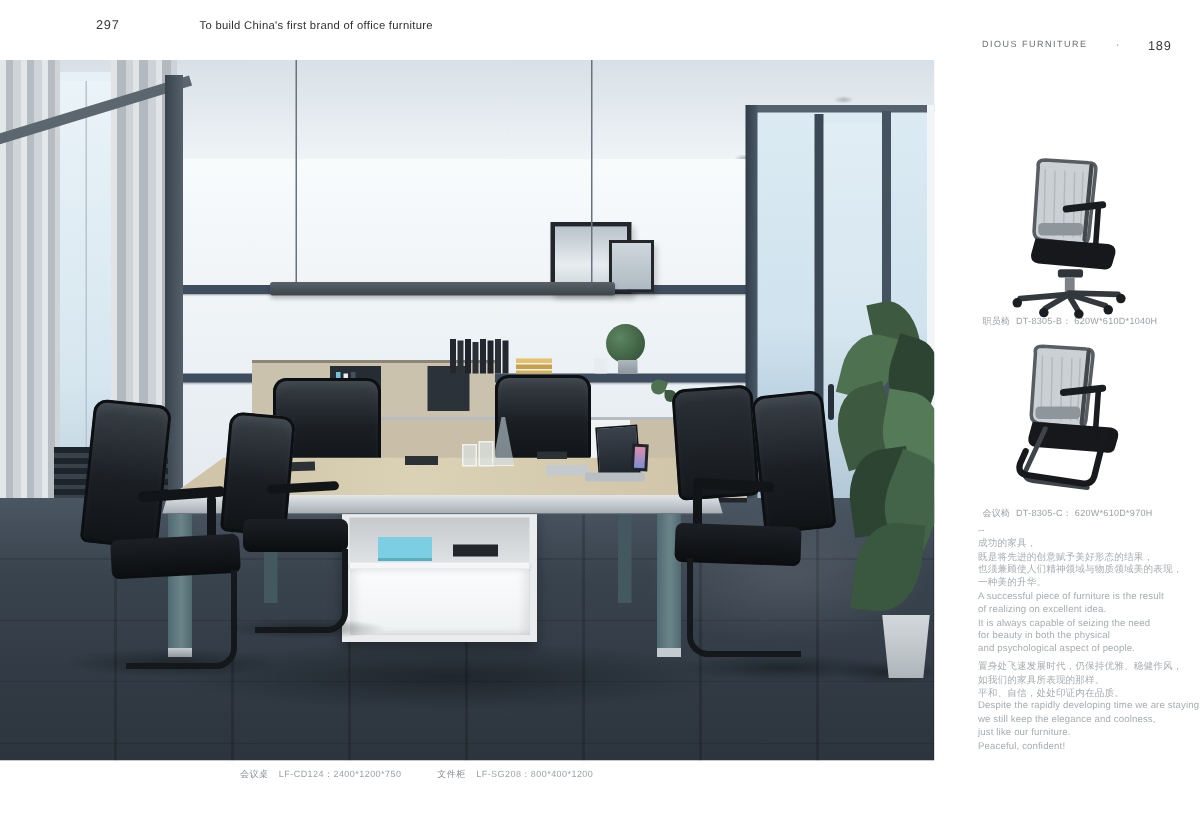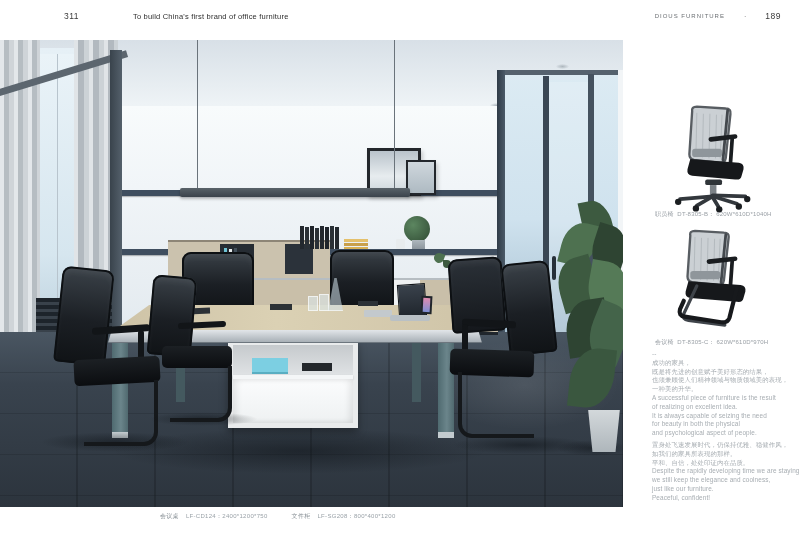--- a/index.html
+++ b/index.html
@@ -26,23 +26,23 @@
   .ch-legR{position:absolute;border-left:4px solid #15181b;border-bottom:4px solid #15181b;border-radius:0 0 0 14px;}
   .shadow{position:absolute;background:radial-gradient(ellipse at center,rgba(8,12,16,.45),rgba(8,12,16,0) 70%);}
   .spot{position:absolute;width:13px;height:5px;border-radius:50%;
         background:radial-gradient(ellipse at center,#aeb7be 0%,rgba(174,183,190,0) 75%);}
 </style>
 </head>
 <body>
 
 <div class="page">
 
-  <div class="a hdr-num" style="left:64px;top:11px;">311</div>
+  <div class="a hdr-num" style="left:64px;top:11px;">297</div>
   <div class="a hdr-title" style="left:133px;top:12px;">To build China's first brand of office furniture</div>
-  <div class="a" style="right:19px;top:11px;display:flex;align-items:center;gap:19px;">
+  <div class="a" style="right:19px;top:25px;display:flex;align-items:center;gap:19px;">
     <span class="hdr-brand">DIOUS FURNITURE</span>
     <span class="hdr-dot">·</span>
     <span class="hdr-num">189</span>
   </div>
 
   <div class="a" style="left:0;top:40px;width:623px;height:467px;overflow:hidden;background:#e9eef2;">
 
     <div class="a" style="left:0;top:0;width:623px;height:118px;background:linear-gradient(180deg,#d8e0e7 0%,#eef3f6 55%,#fbfdfe 100%);"></div>
     <div class="spot" style="left:30px;top:22px;"></div>
     <div class="spot" style="left:66px;top:44px;"></div>

